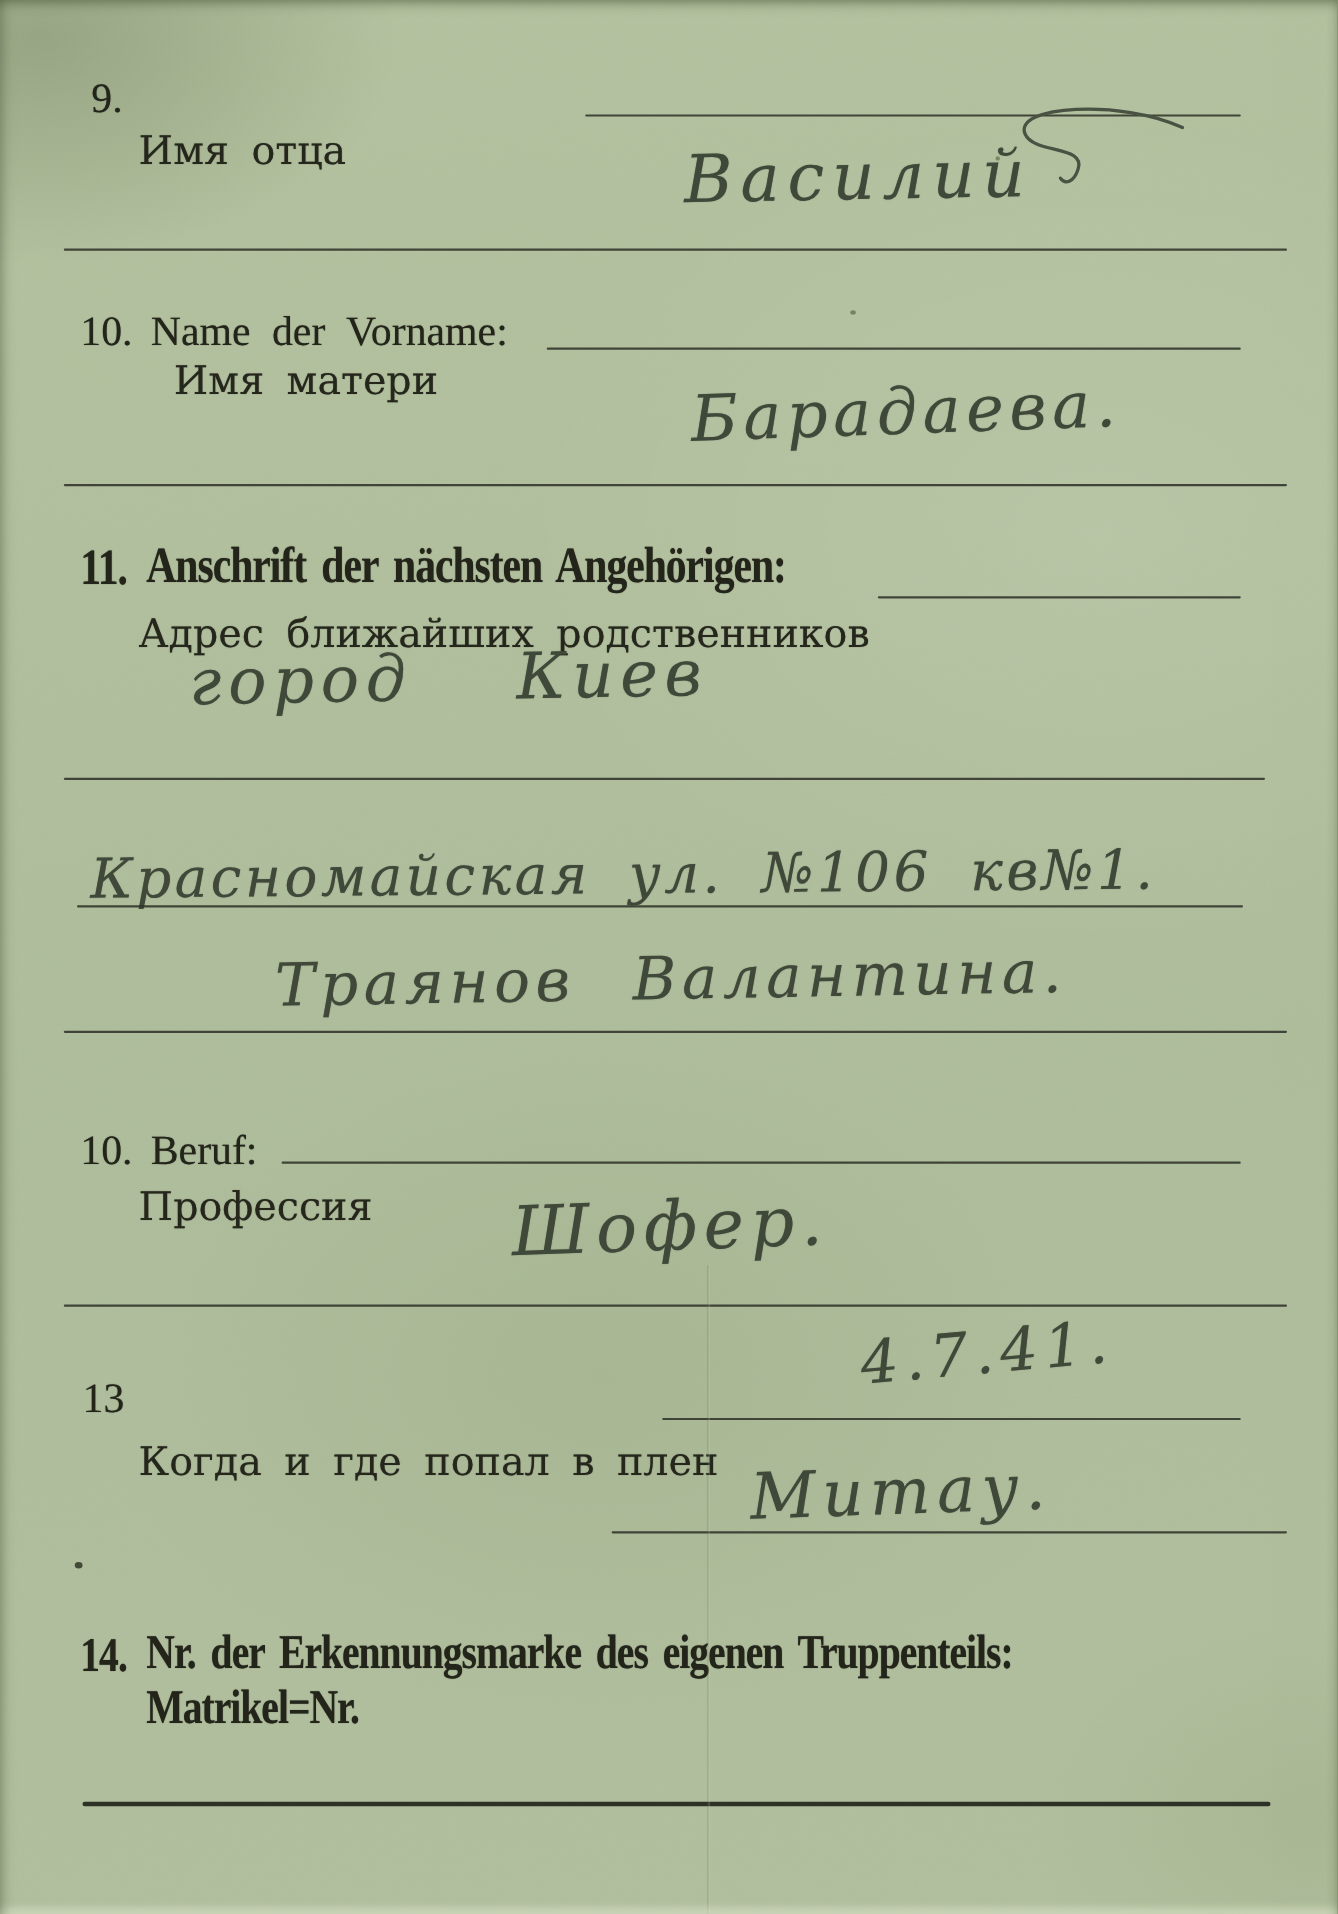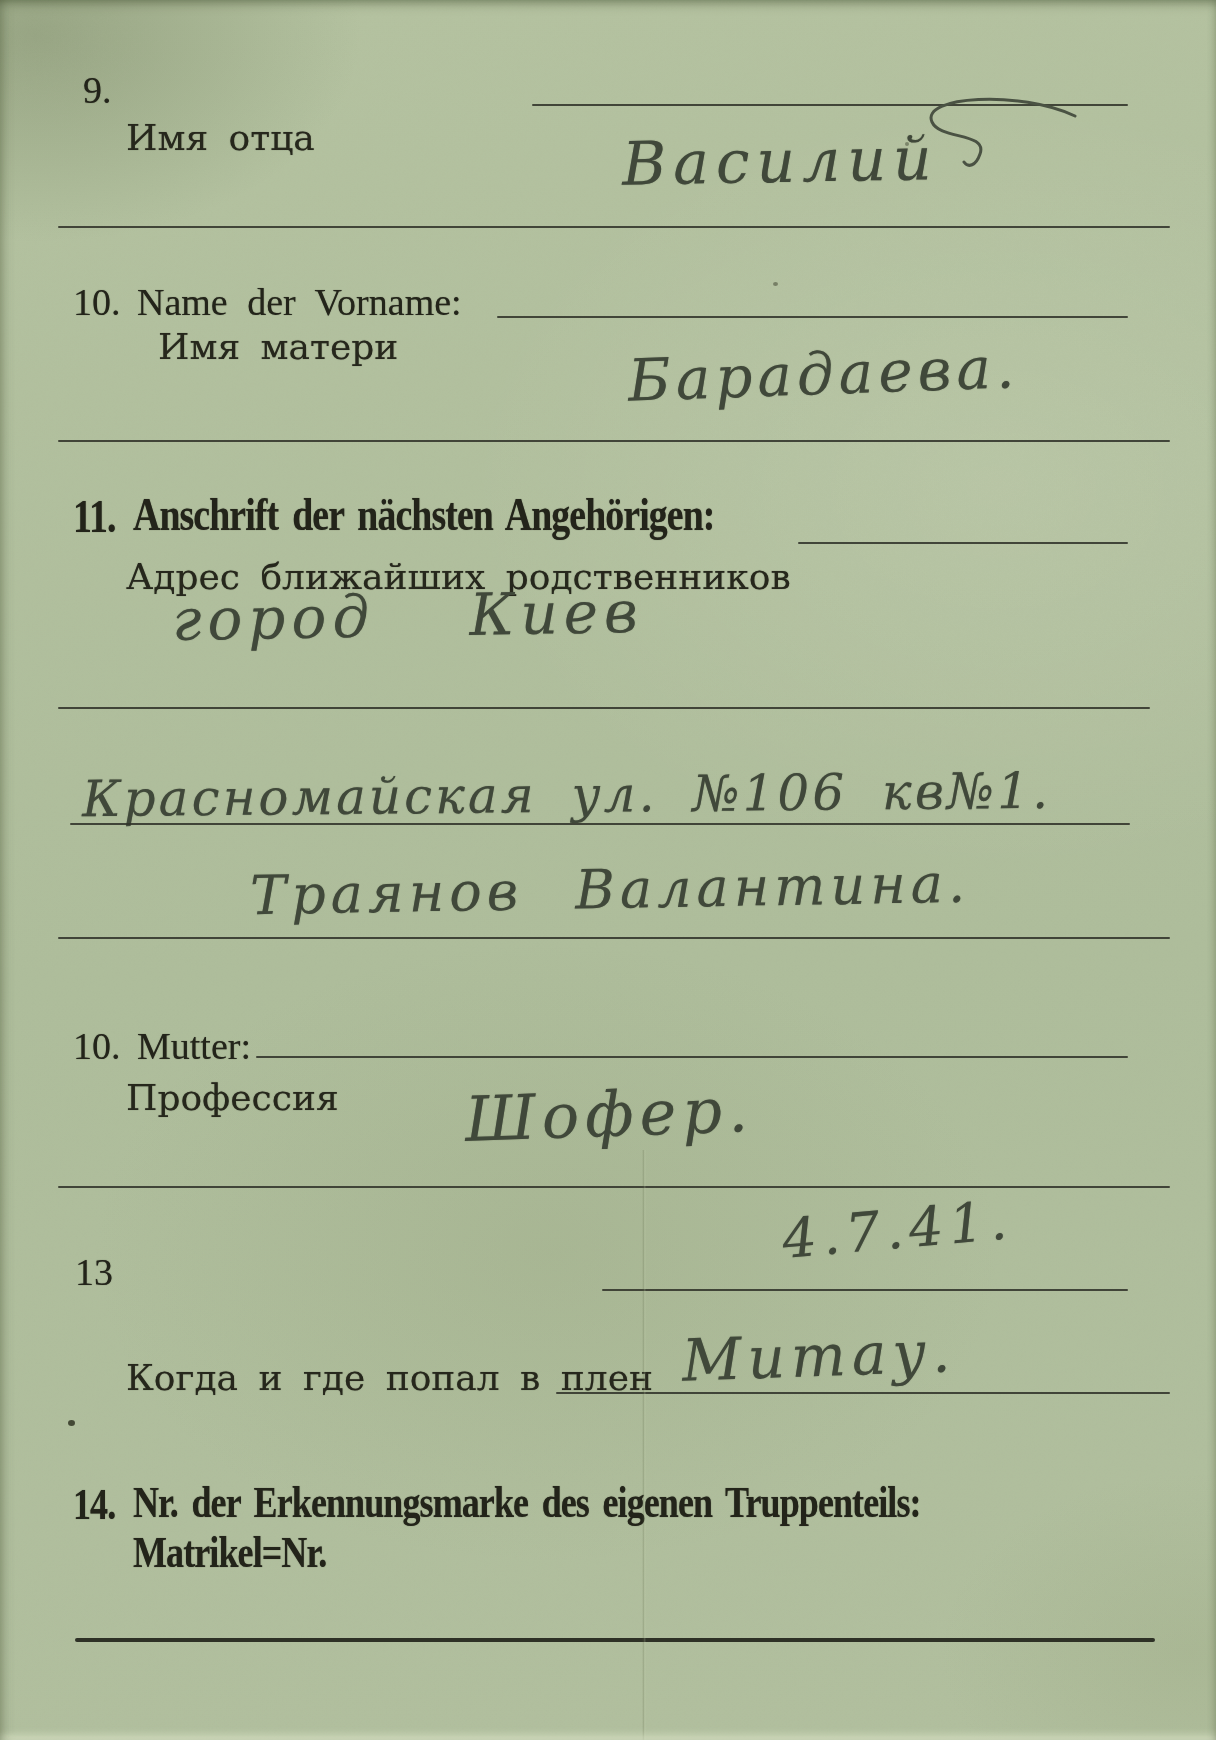--- a/index.html
+++ b/index.html
@@ -76,30 +76,30 @@
   <div class="rule" style="left:798px;top:542px;width:330px;"></div>
   <div class="ru" style="left:126px;top:556px;">Адрес ближайших родственников</div>
   <div class="hw" style="left:172px;top:582px;font-size:58px;letter-spacing:6px;word-spacing:70px;transform:rotate(-1deg);">город Киев</div>
   <div class="rule" style="left:58px;top:707px;width:1092px;"></div>
   <div class="hw" style="left:82px;top:766px;font-size:50px;letter-spacing:3px;word-spacing:16px;transform:rotate(-0.5deg);">Красномайская ул. №106 кв№1.</div>
   <div class="rule" style="left:70px;top:823px;width:1060px;"></div>
   <div class="hw" style="left:250px;top:858px;font-size:54px;letter-spacing:5px;word-spacing:30px;transform:rotate(-1deg);">Траянов Валантина.</div>
   <div class="rule" style="left:58px;top:937px;width:1112px;"></div>
 
   <div class="num" style="left:73px;top:1024px;">10.</div>
-  <div class="de" style="left:137px;top:1024px;">Mutter:</div>
+  <div class="de" style="left:137px;top:1024px;">Beruf:</div>
   <div class="rule" style="left:256px;top:1056px;width:872px;"></div>
   <div class="ru" style="left:126px;top:1077px;">Профессия</div>
   <div class="hw" style="left:465px;top:1078px;font-size:62px;letter-spacing:6px;transform:rotate(-2deg);">Шофер.</div>
   <div class="rule" style="left:58px;top:1186px;width:1112px;"></div>
 
   <div class="num" style="left:75px;top:1250px;">13</div>
   <div class="hw" style="left:782px;top:1198px;font-size:54px;letter-spacing:6px;transform:rotate(-5deg);">4.7.41.</div>
   <div class="rule" style="left:602px;top:1289px;width:526px;"></div>
-  <div class="ru" style="left:126px;top:1357px;text-align:center;">Когда и где попал в плен</div>
+  <div class="ru" style="left:126px;top:1309px;text-align:center;">Когда и где попал в плен</div>
   <div class="hw" style="left:682px;top:1322px;font-size:58px;letter-spacing:6px;transform:rotate(-2deg);">Митау.</div>
   <div class="rule" style="left:556px;top:1392px;width:614px;"></div>
 
   <div class="num gothic" style="left:73px;top:1478px;font-size:40px;">14.</div>
   <div class="de gothic" style="left:133px;top:1476px;font-size:40px;">Nr. der Erkennungsmarke des eigenen Truppenteils:</div>
   <div class="de gothic" style="left:133px;top:1526px;font-size:40px;">Matrikel=Nr.</div>
   <div class="rule thick" style="left:75px;top:1638px;width:1080px;"></div>
 
   <div class="speck" style="left:68px;top:1420px;width:7px;height:6px;"></div>
   <div class="speck" style="left:905px;top:142px;width:4px;height:4px;opacity:.5;"></div>

